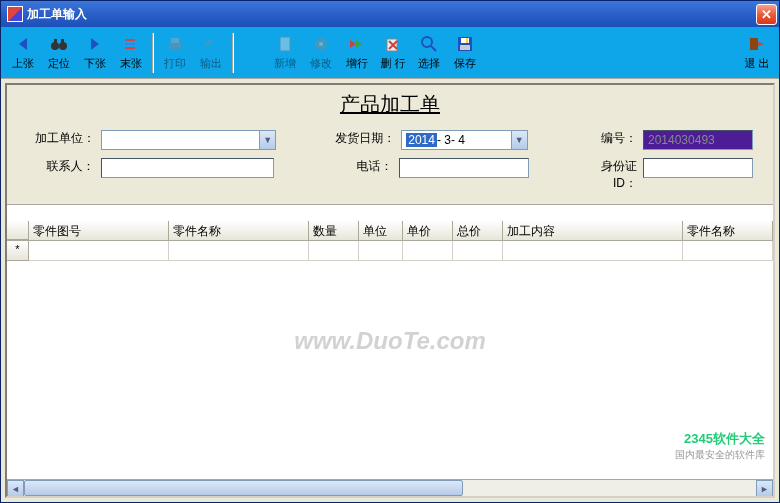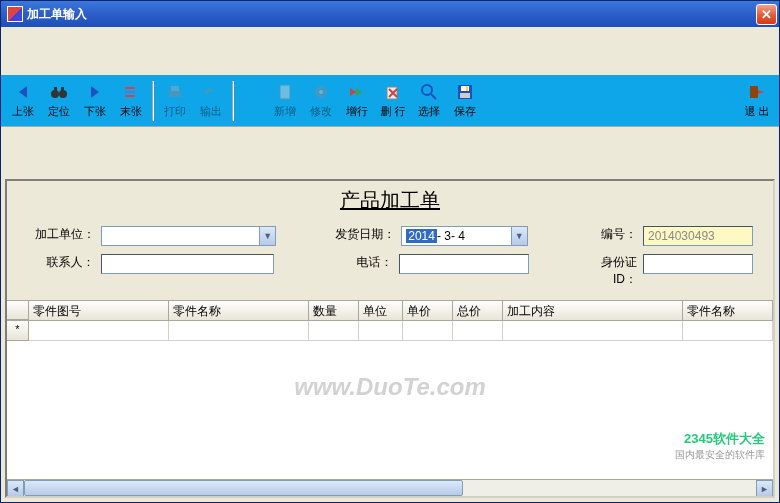--- a/index.html
+++ b/index.html
@@ -4,21 +4,20 @@
 <style>
 * { box-sizing: border-box; margin: 0; padding: 0; }
 body { font-family: "SimSun", "Microsoft YaHei", sans-serif; font-size: 12px; background: #fff; }
 
 .window {
   width: 780px; height: 503px;
   background: #ECE9D8;
   border: 1px solid #0A246A;
   display: flex; flex-direction: column;
   position: relative;
-  gap: 48px;
 }
 
 .titlebar {
   height: 26px;
   background: linear-gradient(to bottom, #3B77DD 0%, #2B5FC8 50%, #1E4FB8 100%);
   display: flex; align-items: center;
   padding: 0 2px 0 6px;
   color: #fff; font-weight: bold;
 }
 .titlebar-icon {
@@ -76,21 +75,21 @@
   display: flex; 
   padding: 4px 20px; gap: 6px;
 }
 .form-label { width: 70px; text-align: right; }
 .form-label.sm { width: 50px; }
 .text-input {
   height: 20px; background: #fff;
   border: 1px inset #7F9DB9;
   padding: 0 4px; font-size: 12px;
 }
-.text-input.readonly { background: #fef9c3; color: #888; }
+.text-input.readonly { background: #4c1d95; color: #888; }
 .combo {
   height: 20px; background: #fff;
   border: 1px solid #7F9DB9;
   display: flex; align-items: center;
   padding-left: 4px;
 }
 .combo-arrow {
   width: 16px; height: 18px;
   background: linear-gradient(#DCE8F8, #B6CAE8);
   border-left: 1px solid #7F9DB9;
@@ -101,20 +100,21 @@
 
 .grid-wrap {
   flex: 1; background: #fff;
   position: relative; overflow: hidden;
   display: flex; flex-direction: column;
 }
 .grid-head {
   display: flex; height: 20px;
   background: #ECE9D8;
   border-bottom: 1px solid #ACA899;
+  margin-top: 16px;
 }
 .grid-head-cell {
   border-right: 1px solid #ACA899;
   padding: 2px 4px; font-size: 12px;
   background: linear-gradient(#FEFEFE, #E8E5D8);
   overflow: hidden; white-space: nowrap;
 }
 .grid-body { flex: 1; position: relative; }
 .grid-row { display: flex; height: 20px; }
 .grid-cell {

